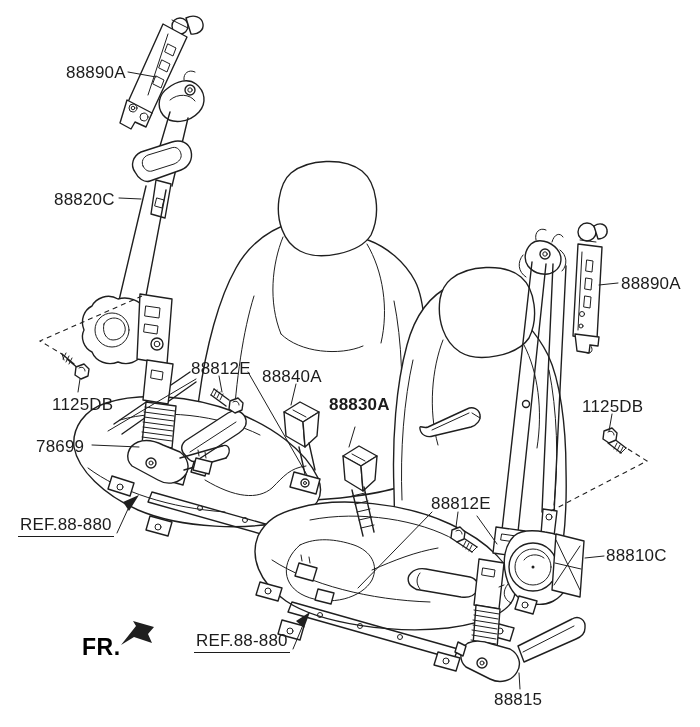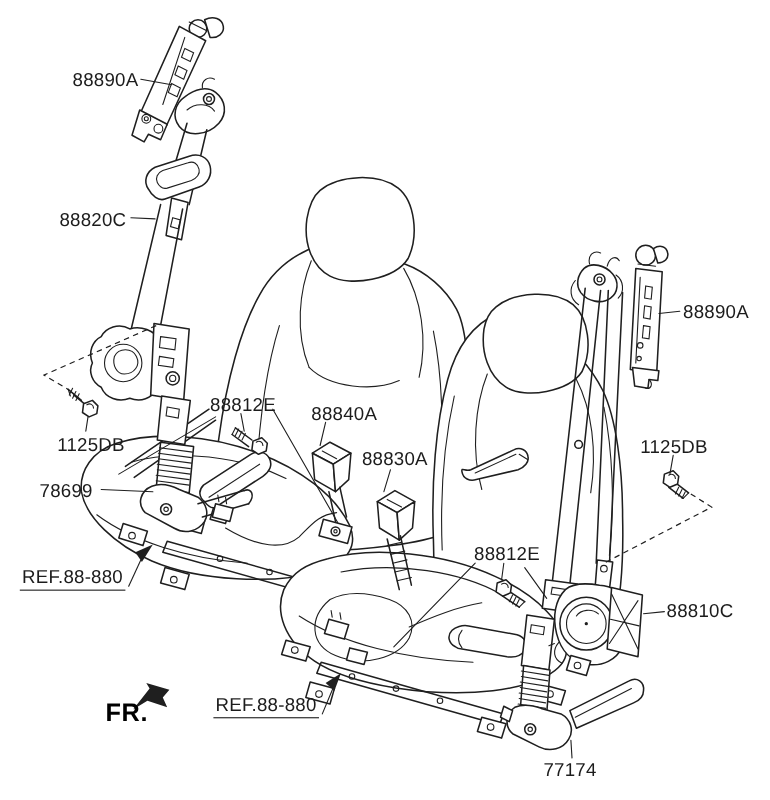--- a/index.html
+++ b/index.html
@@ -301,26 +301,26 @@
   <g>
     <polygon class="solid" points="121,645 136,626 133,621 154,627 148,634 152,643 134,637"></polygon>
   </g>
 </svg>
 
 <div class="lbl" style="left:66px;top:64px;">88890A</div>
 <div class="lbl" style="left:54px;top:191px;text-align:right;">88820C</div>
 <div class="lbl" style="left:621px;top:275px;">88890A</div>
 <div class="lbl" style="left:52px;top:396px;">1125DB</div>
 <div class="lbl" style="left:191px;top:360px;">88812E</div>
-<div class="lbl" style="left:283px;top:368px;">88840A</div>
-<div class="lbl" style="left:329px;top:409px;">88830A</div>
+<div class="lbl" style="left:262px;top:368px;">88840A</div>
+<div class="lbl" style="left:329px;top:396px;font-weight:bold;">88830A</div>
 <div class="lbl" style="left:582px;top:398px;">1125DB</div>
 <div class="lbl" style="left:36px;top:438px;">78699</div>
 <div class="lbl" style="left:431px;top:495px;">88812E</div>
 <div class="lbl" style="left:606px;top:547px;text-align:center;">88810C</div>
-<div class="lbl" style="left:494px;top:691px;">77174</div>
+<div class="lbl" style="left:494px;top:691px;">88815</div>
 
 <div class="lbl ref" style="left:20px;top:516px;">REF.88-880</div>
 <div class="lbl ref" style="left:196px;top:632px;">REF.88-880</div>
 
-<div class="lbl fr" style="left:96px;top:635px;">FR.</div>
+<div class="lbl fr" style="left:82px;top:635px;">FR.</div>
 
 </div>
 
 </body></html>

